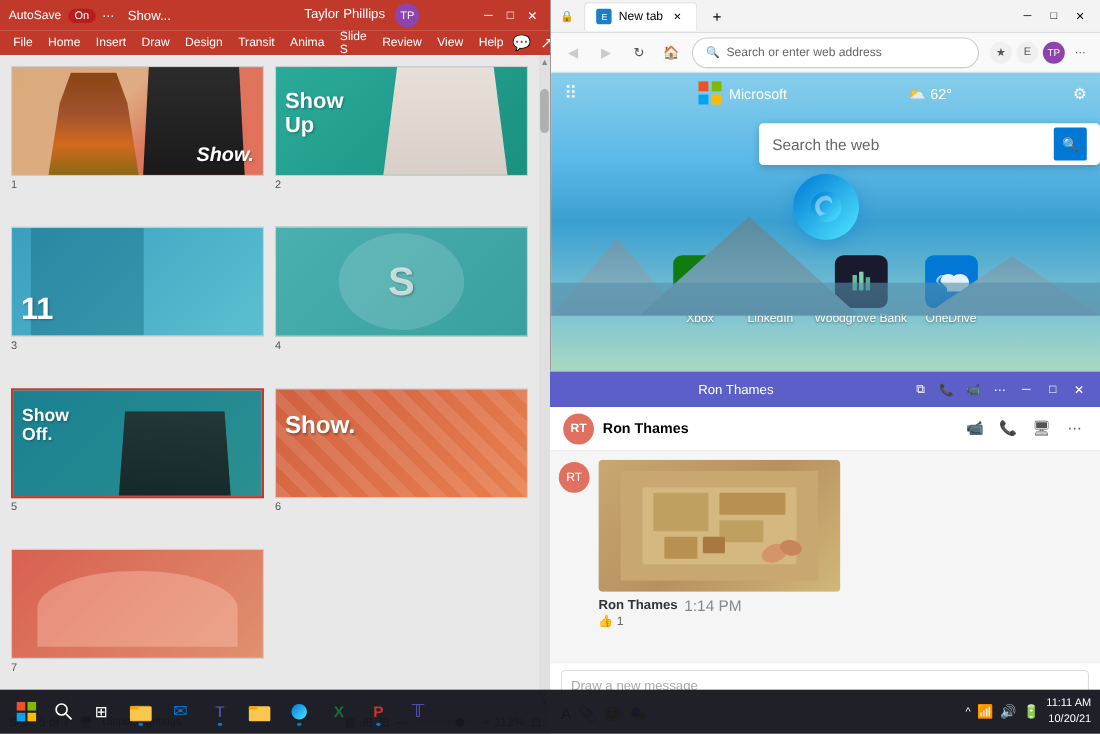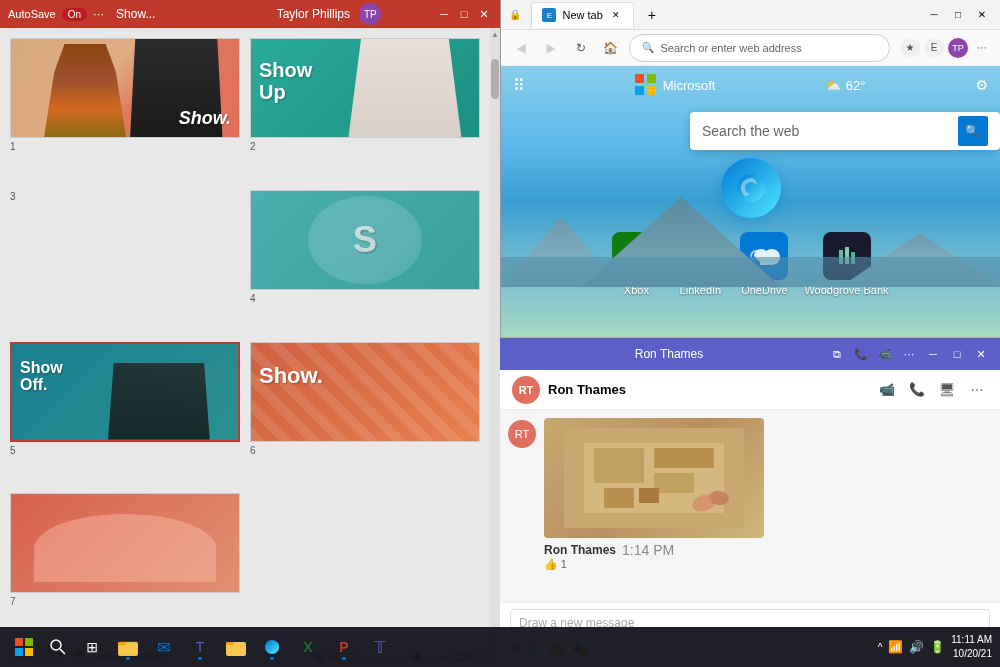--- a/index.html
+++ b/index.html
@@ -490,20 +490,35 @@
       <span>Taylor Phillips</span>
       <span class="titlebar-avatar" style="display:inline-flex;margin-left:6px;">TP</span>
     </div>
     <div class="titlebar-controls">
       <div class="titlebar-btn">─</div>
       <div class="titlebar-btn">□</div>
       <div class="titlebar-btn close">✕</div>
     </div>
   </div>
 
+  <div class="menu-bar">
+    <span class="menu-item">File</span>
+    <span class="menu-item">Home</span>
+    <span class="menu-item">Insert</span>
+    <span class="menu-item">Draw</span>
+    <span class="menu-item">Design</span>
+    <span class="menu-item">Transit</span>
+    <span class="menu-item">Anima</span>
+    <span class="menu-item">Slide S</span>
+    <span class="menu-item">Review</span>
+    <span class="menu-item">View</span>
+    <span class="menu-item">Help</span>
+    <span style="margin-left:auto;font-size:14px;cursor:pointer;">💬</span>
+    <span style="font-size:14px;cursor:pointer;margin-left:6px;">↗</span>
+  </div>
 
 
   <div class="slide-area">
     <div class="slide-panel">
       <div class="slides-grid">
 
         <div class="slide-item">
           <div class="slide-thumb slide-1">
             <div style="position:absolute;inset:0;background:linear-gradient(120deg,#c8905880,#e8705040);"></div>
 
@@ -517,20 +532,25 @@
         <div class="slide-item">
           <div class="slide-thumb slide-2">
             <div style="position:absolute;inset:0;background:linear-gradient(135deg,#2aaa9a,#1a9080);"></div>
             <div style="position:absolute;right:5%;top:0%;width:55%;height:100%;background:linear-gradient(180deg,#e8e0d8,#d8d0c8);clip-path:polygon(15% 0%,85% 0%,95% 100%,5% 100%);"></div>
             <div class="slide-text" style="left:8px;top:20px;font-size:20px;font-weight:800;color:white;line-height:1.1;">Show<br>Up</div>
           </div>
           <div class="slide-num">2</div>
         </div>
 
         <div class="slide-item">
+          <div class="slide-thumb slide-3">
+            <div style="position:absolute;inset:0;background:linear-gradient(135deg,#3a9fbf,#5ac0d0);"></div>
+            <div style="position:absolute;left:5%;top:0%;width:50%;height:100%;background:rgba(0,80,100,0.3);clip-path:polygon(5% 0%,95% 0%,95% 100%,5% 100%);"></div>
+            <div class="slide-text" style="left:8px;bottom:8px;font-size:28px;font-weight:900;color:white;">11</div>
+          </div>
           <div class="slide-num">3</div>
         </div>
 
         <div class="slide-item">
           <div class="slide-thumb slide-4">
             <div style="position:absolute;inset:0;background:linear-gradient(135deg,#4aafaf,#3a9f9f);"></div>
             <div style="position:absolute;left:25%;top:5%;width:50%;height:90%;background:rgba(255,255,255,0.15);border-radius:50%;"></div>
             <div class="slide-text" style="left:50%;top:50%;transform:translate(-50%,-50%);font-size:36px;font-weight:900;color:rgba(255,255,255,0.7);">S</div>
           </div>
           <div class="slide-num">4</div>
@@ -696,38 +716,38 @@
                 <circle cx="21" cy="14" r="2" fill="white"></circle>
               </svg>
           </div>
           <span class="shortcut-label">Xbox</span>
         </div>
         <div class="shortcut">
           <div class="shortcut-icon" style="background:#0077b5;color:white;font-weight:bold;font-size:18px;">in</div>
           <span class="shortcut-label">LinkedIn</span>
         </div>
         <div class="shortcut">
-          <div class="shortcut-icon" style="background:#0078d4;">
-            <svg width="32" height="24" viewBox="0 0 32 24">
-                <path d="M12 18L6 12c0-4 3-7 7-7 2 0 3.8.8 5.1 2C19.2 5.7 21.5 5 24 5c4.4 0 8 3.6 8 8s-3.6 8-8 8H12z" fill="white" opacity="0.9"></path>
-                <path d="M8 18L2 12c0-3.3 2.7-6 6-6 1.5 0 2.8.5 3.9 1.4C11 7.1 10.5 7 10 7c-3.3 0-6 2.7-6 6" fill="white" opacity="0.6"></path>
-              </svg>
-          </div>
-          <span class="shortcut-label">OneDrive</span>
-        </div>
-        <div class="shortcut">
           <div class="shortcut-icon" style="background:#1a1a2e;">
             <svg width="28" height="28" viewBox="0 0 28 28">
                 <rect width="28" height="28" fill="#1a1a2e" rx="4"></rect>
                 <rect x="6" y="8" width="4" height="14" fill="#60c0a0"></rect>
                 <rect x="12" y="5" width="4" height="17" fill="#80d0b0"></rect>
                 <rect x="18" y="10" width="4" height="12" fill="#50b090"></rect>
               </svg>
           </div>
           <span class="shortcut-label">Woodgrove Bank</span>
+        </div>
+        <div class="shortcut">
+          <div class="shortcut-icon" style="background:#0078d4;">
+            <svg width="32" height="24" viewBox="0 0 32 24">
+                <path d="M12 18L6 12c0-4 3-7 7-7 2 0 3.8.8 5.1 2C19.2 5.7 21.5 5 24 5c4.4 0 8 3.6 8 8s-3.6 8-8 8H12z" fill="white" opacity="0.9"></path>
+                <path d="M8 18L2 12c0-3.3 2.7-6 6-6 1.5 0 2.8.5 3.9 1.4C11 7.1 10.5 7 10 7c-3.3 0-6 2.7-6 6" fill="white" opacity="0.6"></path>
+              </svg>
+          </div>
+          <span class="shortcut-label">OneDrive</span>
         </div>
       </div>
 
     </div>
   </div>
 
   <div class="teams-panel">
 
     <div class="teams-titlebar">
       <div class="teams-title">Ron Thames</div>

